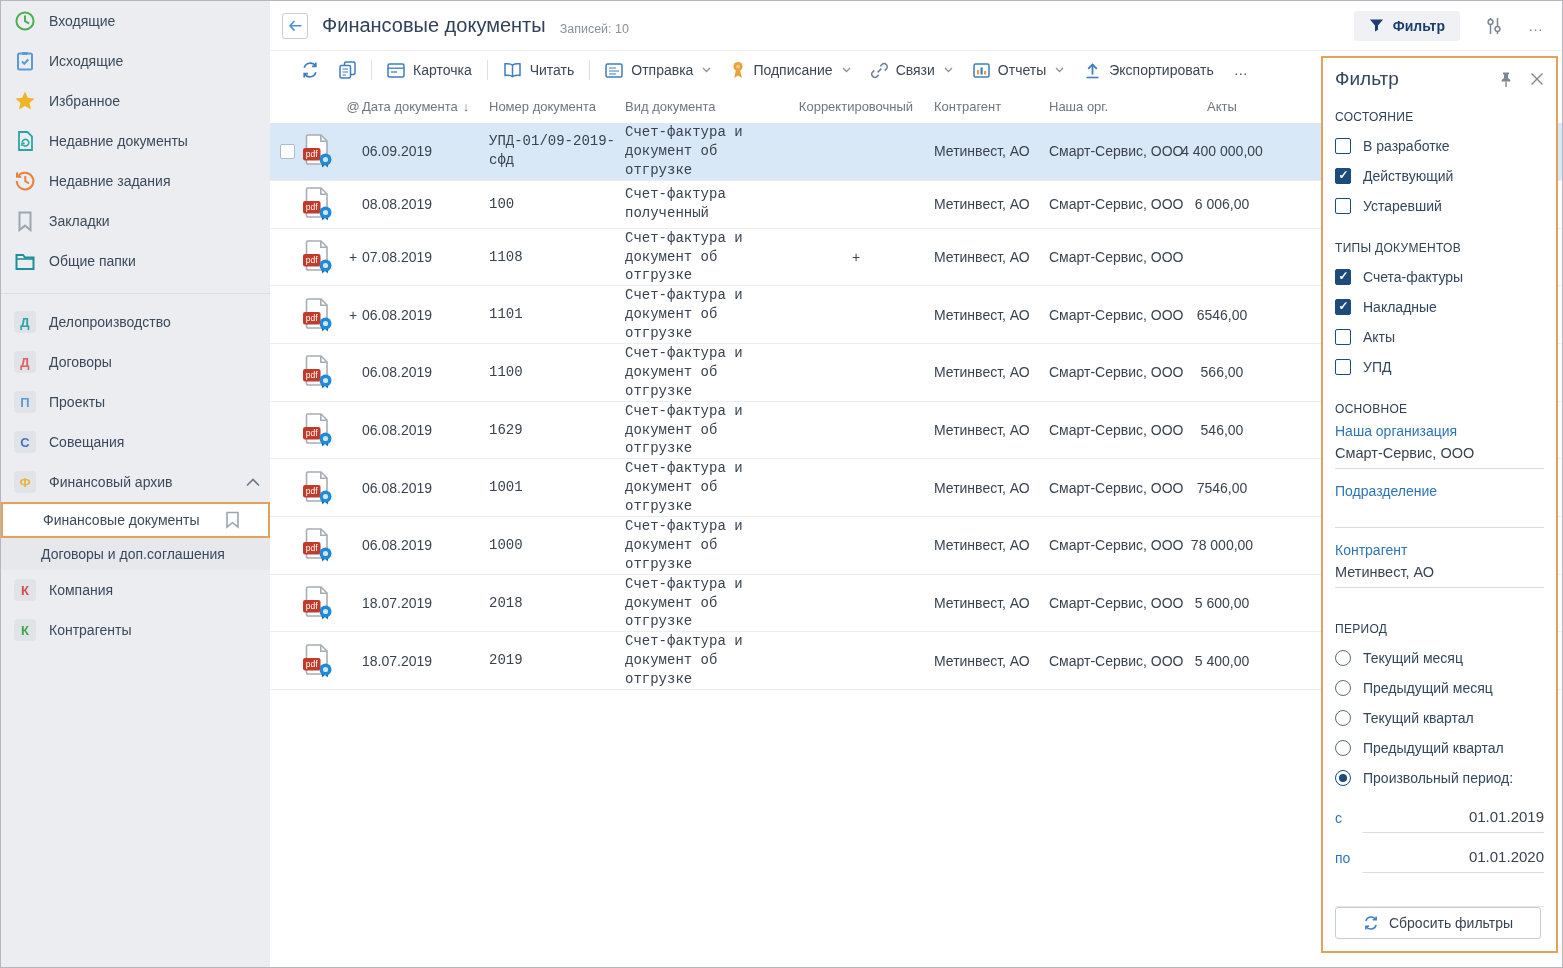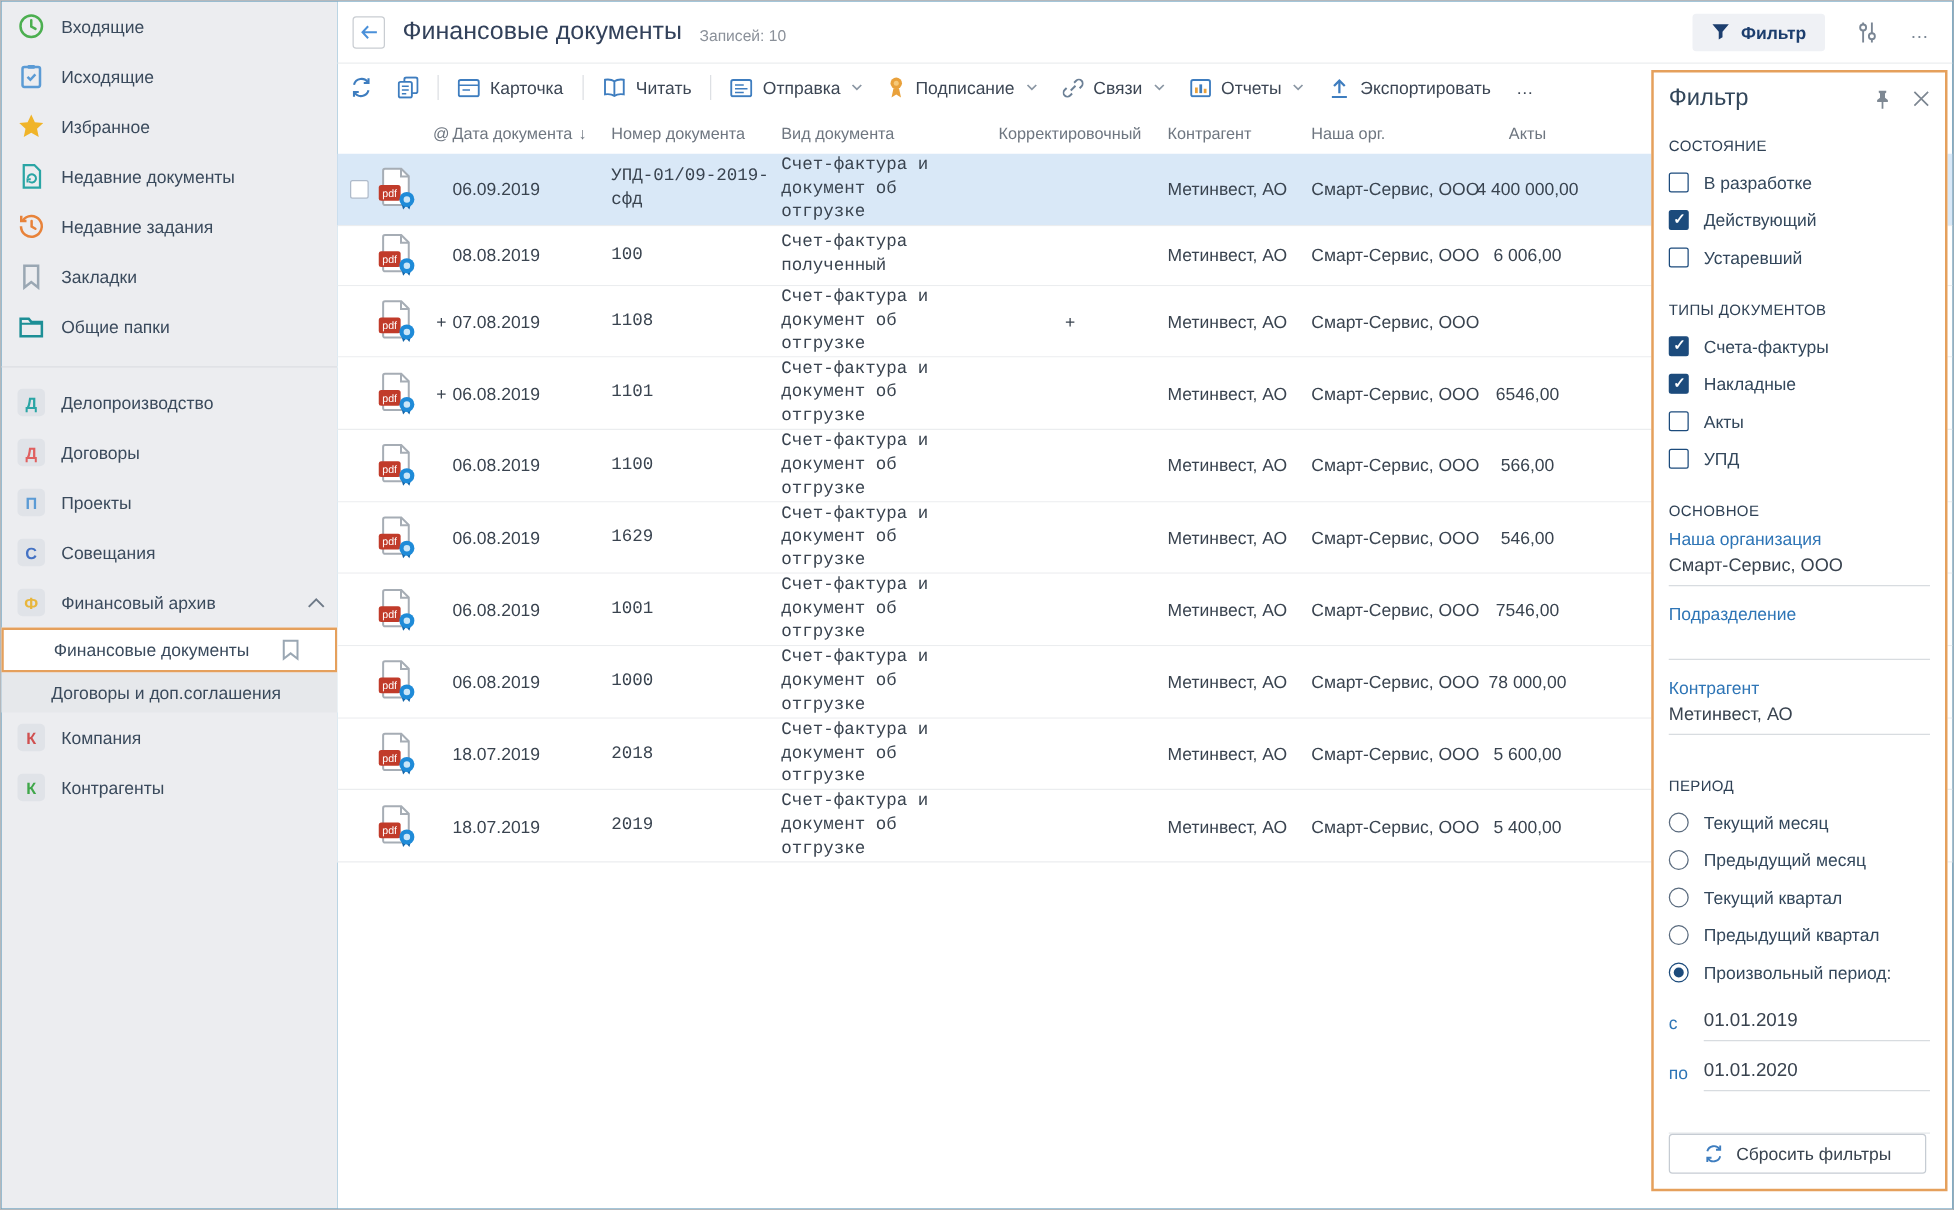--- a/index.html
+++ b/index.html
@@ -1,18 +1,18 @@
 <!DOCTYPE html>
 <html><head>
 <meta charset="utf-8">
 <style>
   * { box-sizing: border-box; margin: 0; padding: 0; }
   html,body { width:1563px; height:968px; }
   body { font-family:"Liberation Sans", sans-serif; background:#fff; }
-  .app { position:relative; width:1563px; height:968px; border:1px solid #B4B8BC; overflow:hidden; background:#0369a1; }
+  .app { position:relative; width:1563px; height:968px; border:1px solid #B4B8BC; overflow:hidden; background:#c2410c; }
 
   
   .sidebar { position:absolute; left:0; top:0; bottom:0; width:269px; background:#ECEDF0; }
   .side-item { height:40px; display:flex; align-items:center; padding:0 10px 0 13px; gap:13px;
                font-size:14px; color:#3A4A5C; cursor:default; }
   .side-item .icon { width:22px; height:22px; flex:none; display:flex; align-items:center; justify-content:center; }
   .side-divider { height:1px; background:#DBDEE2; margin:12px 0 8px; }
   .chip { width:22px; height:22px; border-radius:4px; background:#E0E3E8; font-weight:bold; font-size:13px;
           display:flex; align-items:center; justify-content:center; flex:none; }
   .c-teal{color:#2AA5A5} .c-red{color:#E06060} .c-steel{color:#5B9BD5} .c-blue{color:#4472C4}
@@ -31,21 +31,21 @@
   .back-btn { width:26px; height:26px; border:1px solid #C9CDD2; border-radius:3px; background:#fff;
               display:flex; align-items:center; justify-content:center; cursor:pointer; }
   .page-title { font-size:20px; color:#32415A; margin-left:6px; white-space:nowrap; }
   .records { font-size:12.5px; color:#8A9099; margin-left:6px; padding-top:7px; }
   .hdr-right { margin-left:auto; display:flex; align-items:center; gap:24px; }
   .filter-btn { height:30px; padding:0 15px; background:#EFF1F5; border-radius:3px; display:flex; gap:9px;
                 align-items:center; color:#1C3E6E; font-weight:bold; font-size:14px; cursor:pointer; }
   .icon-btn { display:flex; align-items:center; justify-content:center; cursor:pointer; color:#7A8694; }
   .dots { font-size:15px; color:#7A8694; letter-spacing:1px; cursor:pointer; }
 
-  .toolbar { height:38px; display:flex; align-items:center; padding-left:0; }
+  .toolbar { height:38px; display:flex; align-items:center; padding-left:21px; }
   .tb-btn { display:flex; align-items:center; gap:8px; padding:0 10px; height:30px; font-size:14px;
             color:#3C4654; cursor:pointer; white-space:nowrap; }
   .tb-sep { width:1px; height:20px; background:#DDE0E4; margin:0 5px; }
   .tb-chev { margin-left:1px; display:flex; }
 
   
   .grid-cols { display:grid; grid-template-columns:10px 20px 44px 18px 127px 136px 165px 132px 115px 130px 110px; }
   .thead { height:34px; align-items:center; color:#6E7680; font-size:13px; }
   .th-date { display:flex; align-items:center; gap:5px; }
   .th-center { text-align:center; }
@@ -75,21 +75,21 @@
   .cb.on { background:#1C4B7C; }
   .cb.on::after { content:"✓"; position:absolute; left:2.5px; top:-1px; color:#fff; font-size:12px; font-weight:bold; }
   .radio { width:16px; height:16px; border:1px solid #5A6B7E; border-radius:50%; background:#fff; position:relative; flex:none; }
   .radio.on { border-color:#1C4B7C; }
   .radio.on::after { content:""; position:absolute; inset:3px; border-radius:50%; background:#1C4B7C; }
   .fp-field { margin-bottom:14px; }
   .fp-field .lbl { color:#2E75B6; font-size:14px; margin-bottom:5px; cursor:pointer; }
   .fp-field .val { font-size:14.5px; color:#39434F; border-bottom:1px solid #D8DCE0; padding:1px 0 7px; min-height:24px; cursor:text; }
   .fp-date { display:flex; align-items:flex-end; gap:10px; margin-top:14px; }
   .fp-date .dl { color:#2E75B6; font-size:14px; width:18px; padding-bottom:7px; }
-  .fp-date .dv { flex:1; border-bottom:1px solid #D8DCE0; font-size:15px; color:#39434F; padding:1px 0 7px; cursor:text; }
+  .fp-date .dv { flex:1; border-bottom:1px solid #D8DCE0; font-size:15px; color:#39434F; padding:1px 0 7px; cursor:text;text-align:right; }
   .fp-footer { margin-top:auto; border-top:1px solid #E4E7EA; }
   .reset-btn { height:32px; width:206px; border:1px solid #C6CCD3; border-radius:3px; background:#fff;
                display:flex; align-items:center; justify-content:center; gap:10px; font-size:14px; color:#39434F; cursor:pointer; }
 </style>
 </head>
 <body>
 
 <div class="app">
 
   <aside class="sidebar">

